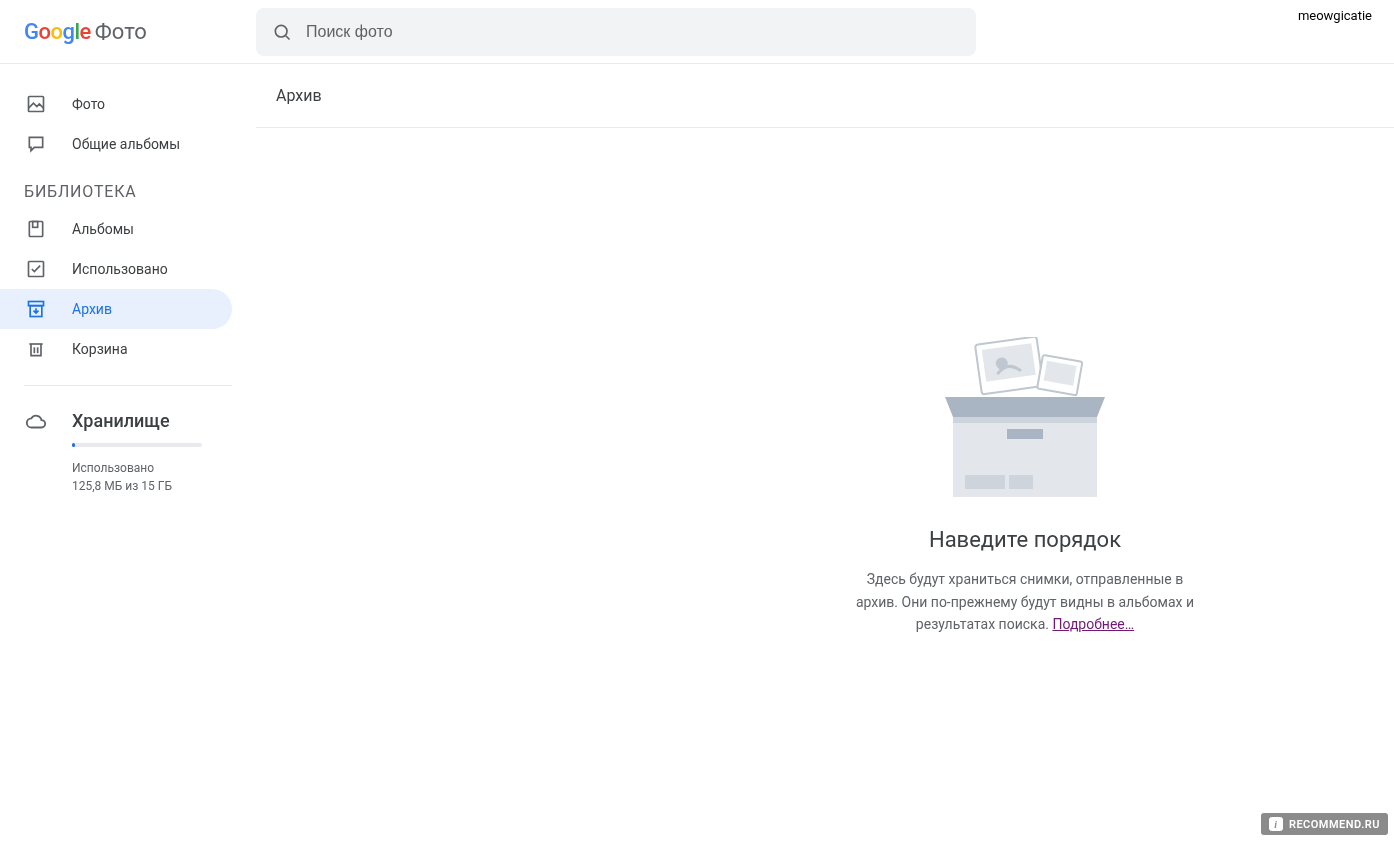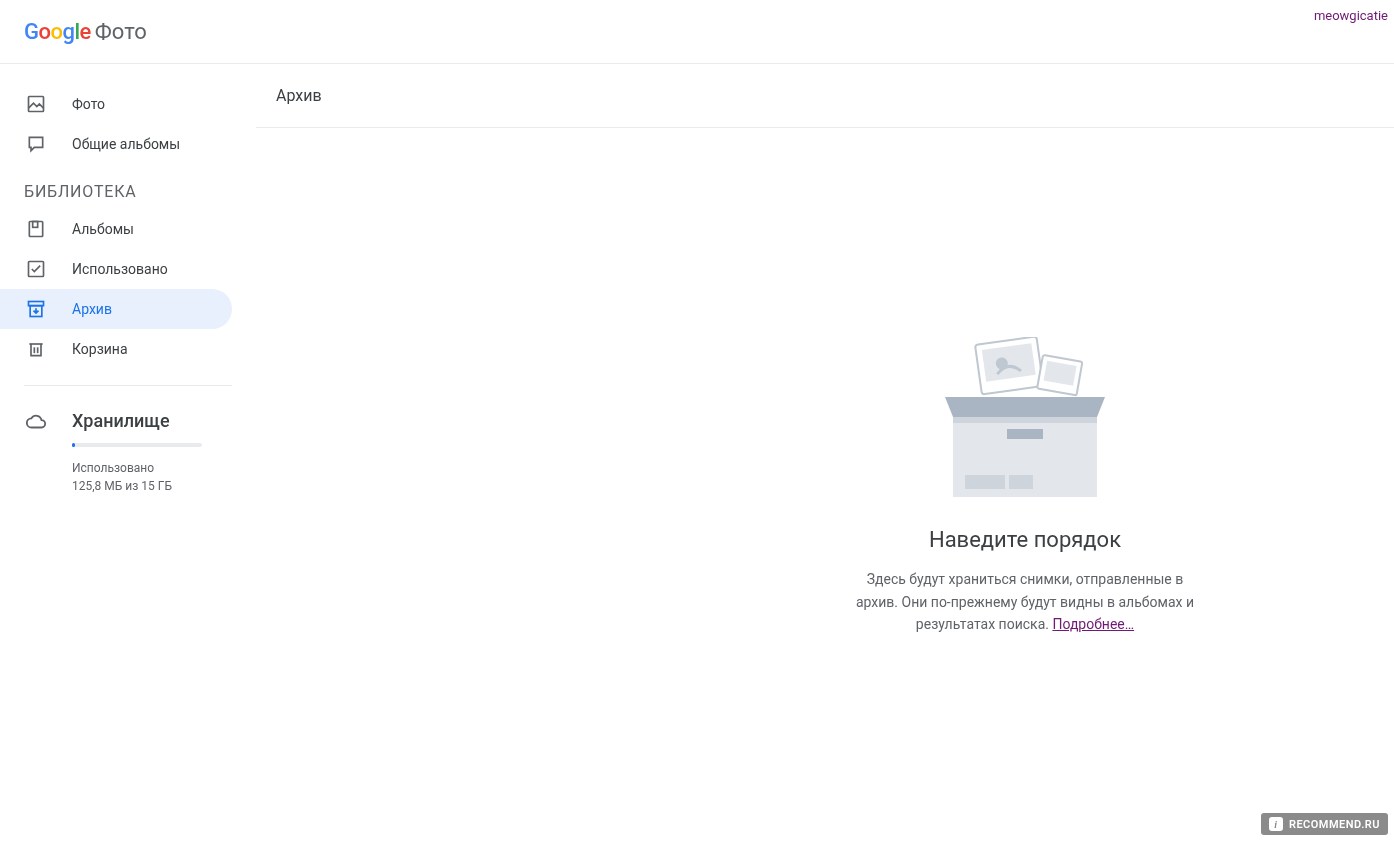--- a/index.html
+++ b/index.html
@@ -48,23 +48,23 @@
   font-size: 16px;
   color: #3c4043;
   width: 100%;
 }
 .search input::placeholder { color: #5f6368; }
 .search-icon { color: #5f6368; }
 
 .user-box {
   position: absolute;
   top: 8px;
-  right: 6px;
+  right: 22px;
   font-size: 13px;
-  color: #701a75;
+  color: #000000;
 }
 
 
 .body-row { display: flex; height: calc(845px - 64px); }
 
 
 .sidebar {
   width: 256px;
   padding-top: 20px;
   flex-shrink: 0;
@@ -176,20 +176,31 @@
 </style>
 </head>
 <body>
 
 <div class="header">
   <div class="logo">
     <span class="logo-google"><span class="g-b">G</span><span class="g-r">o</span><span class="g-y">o</span><span class="g-b">g</span><span class="g-g">l</span><span class="g-r">e</span></span>
     <span class="logo-product">Фото</span>
   </div>
 
+  <div class="search-wrap">
+    <div class="search">
+      <span class="search-icon icon">
+        <svg width="20" height="20" viewBox="0 0 24 24" fill="none" stroke="currentColor" stroke-width="2">
+            <circle cx="11" cy="11" r="7"></circle>
+            <line x1="21" y1="21" x2="16.5" y2="16.5"></line>
+          </svg>
+      </span>
+      <input type="text" placeholder="Поиск фото" style="">
+    </div>
+  </div>
 
   <div class="user-box">meowgicatie</div>
 </div>
 
 <div class="body-row">
   <div class="sidebar">
 
     <div class="nav-item">
       <span class="icon">
         <svg width="20" height="20" viewBox="0 0 24 24" fill="none" stroke="currentColor" stroke-width="2">

